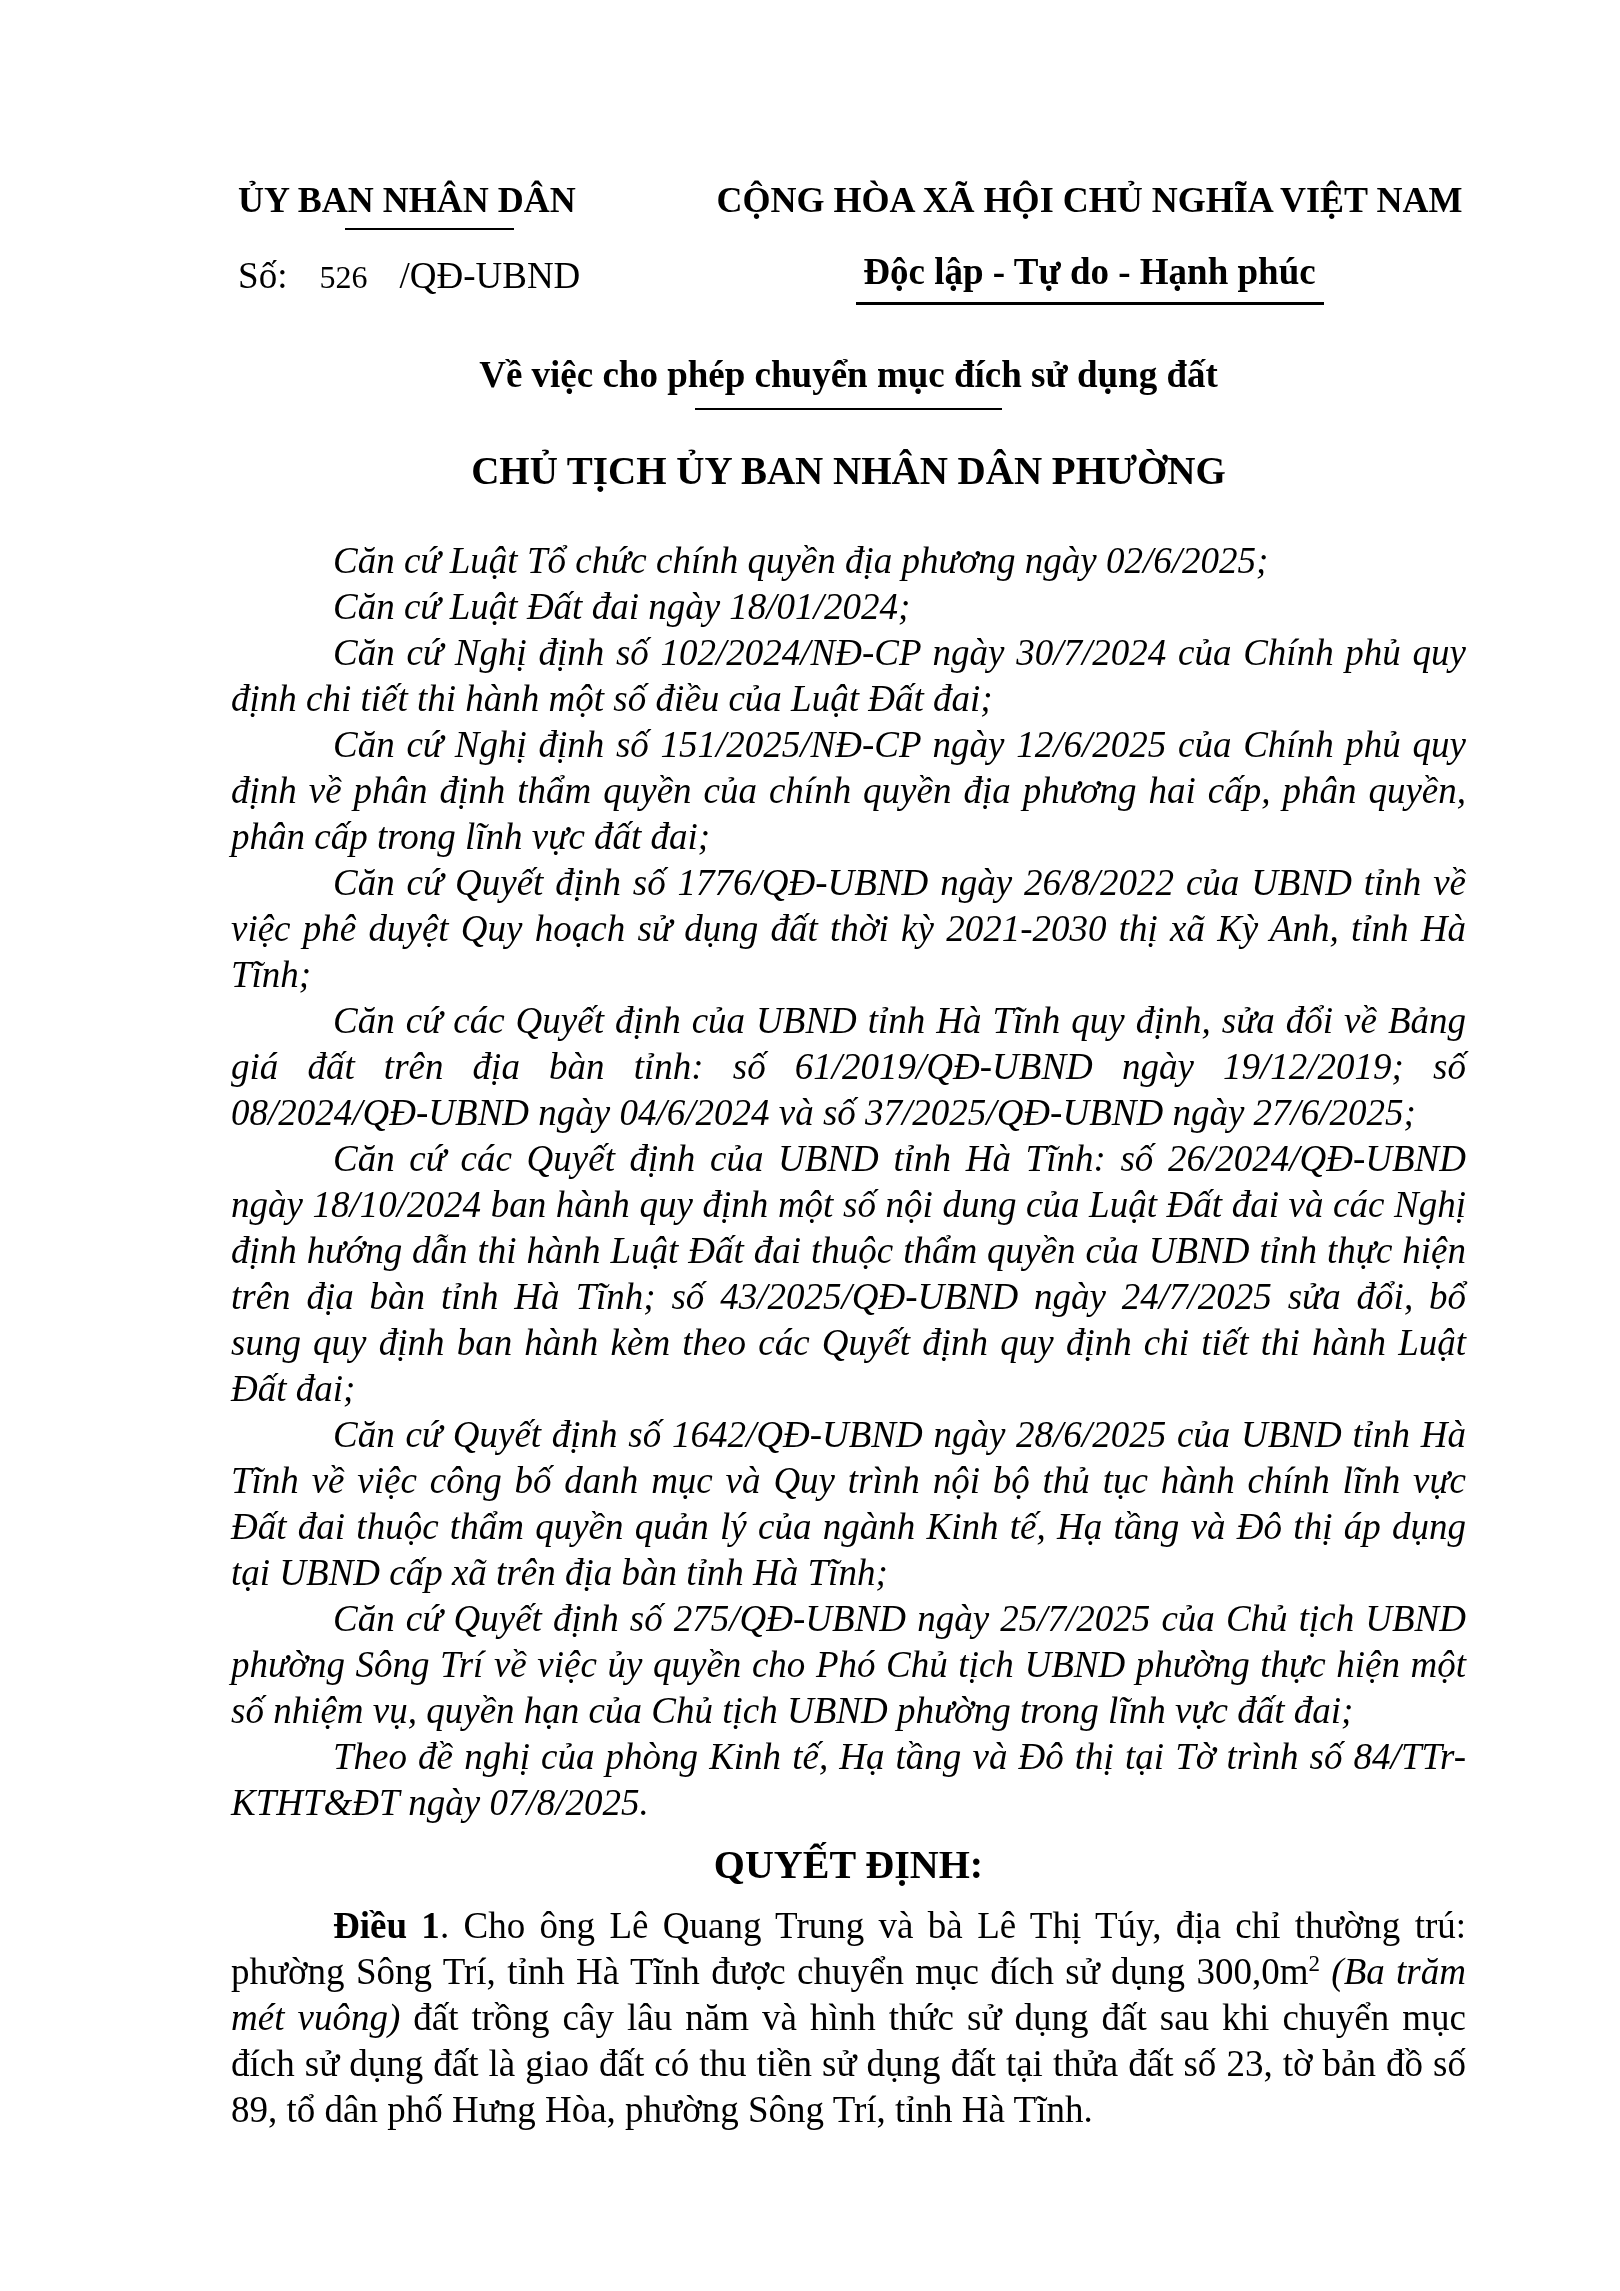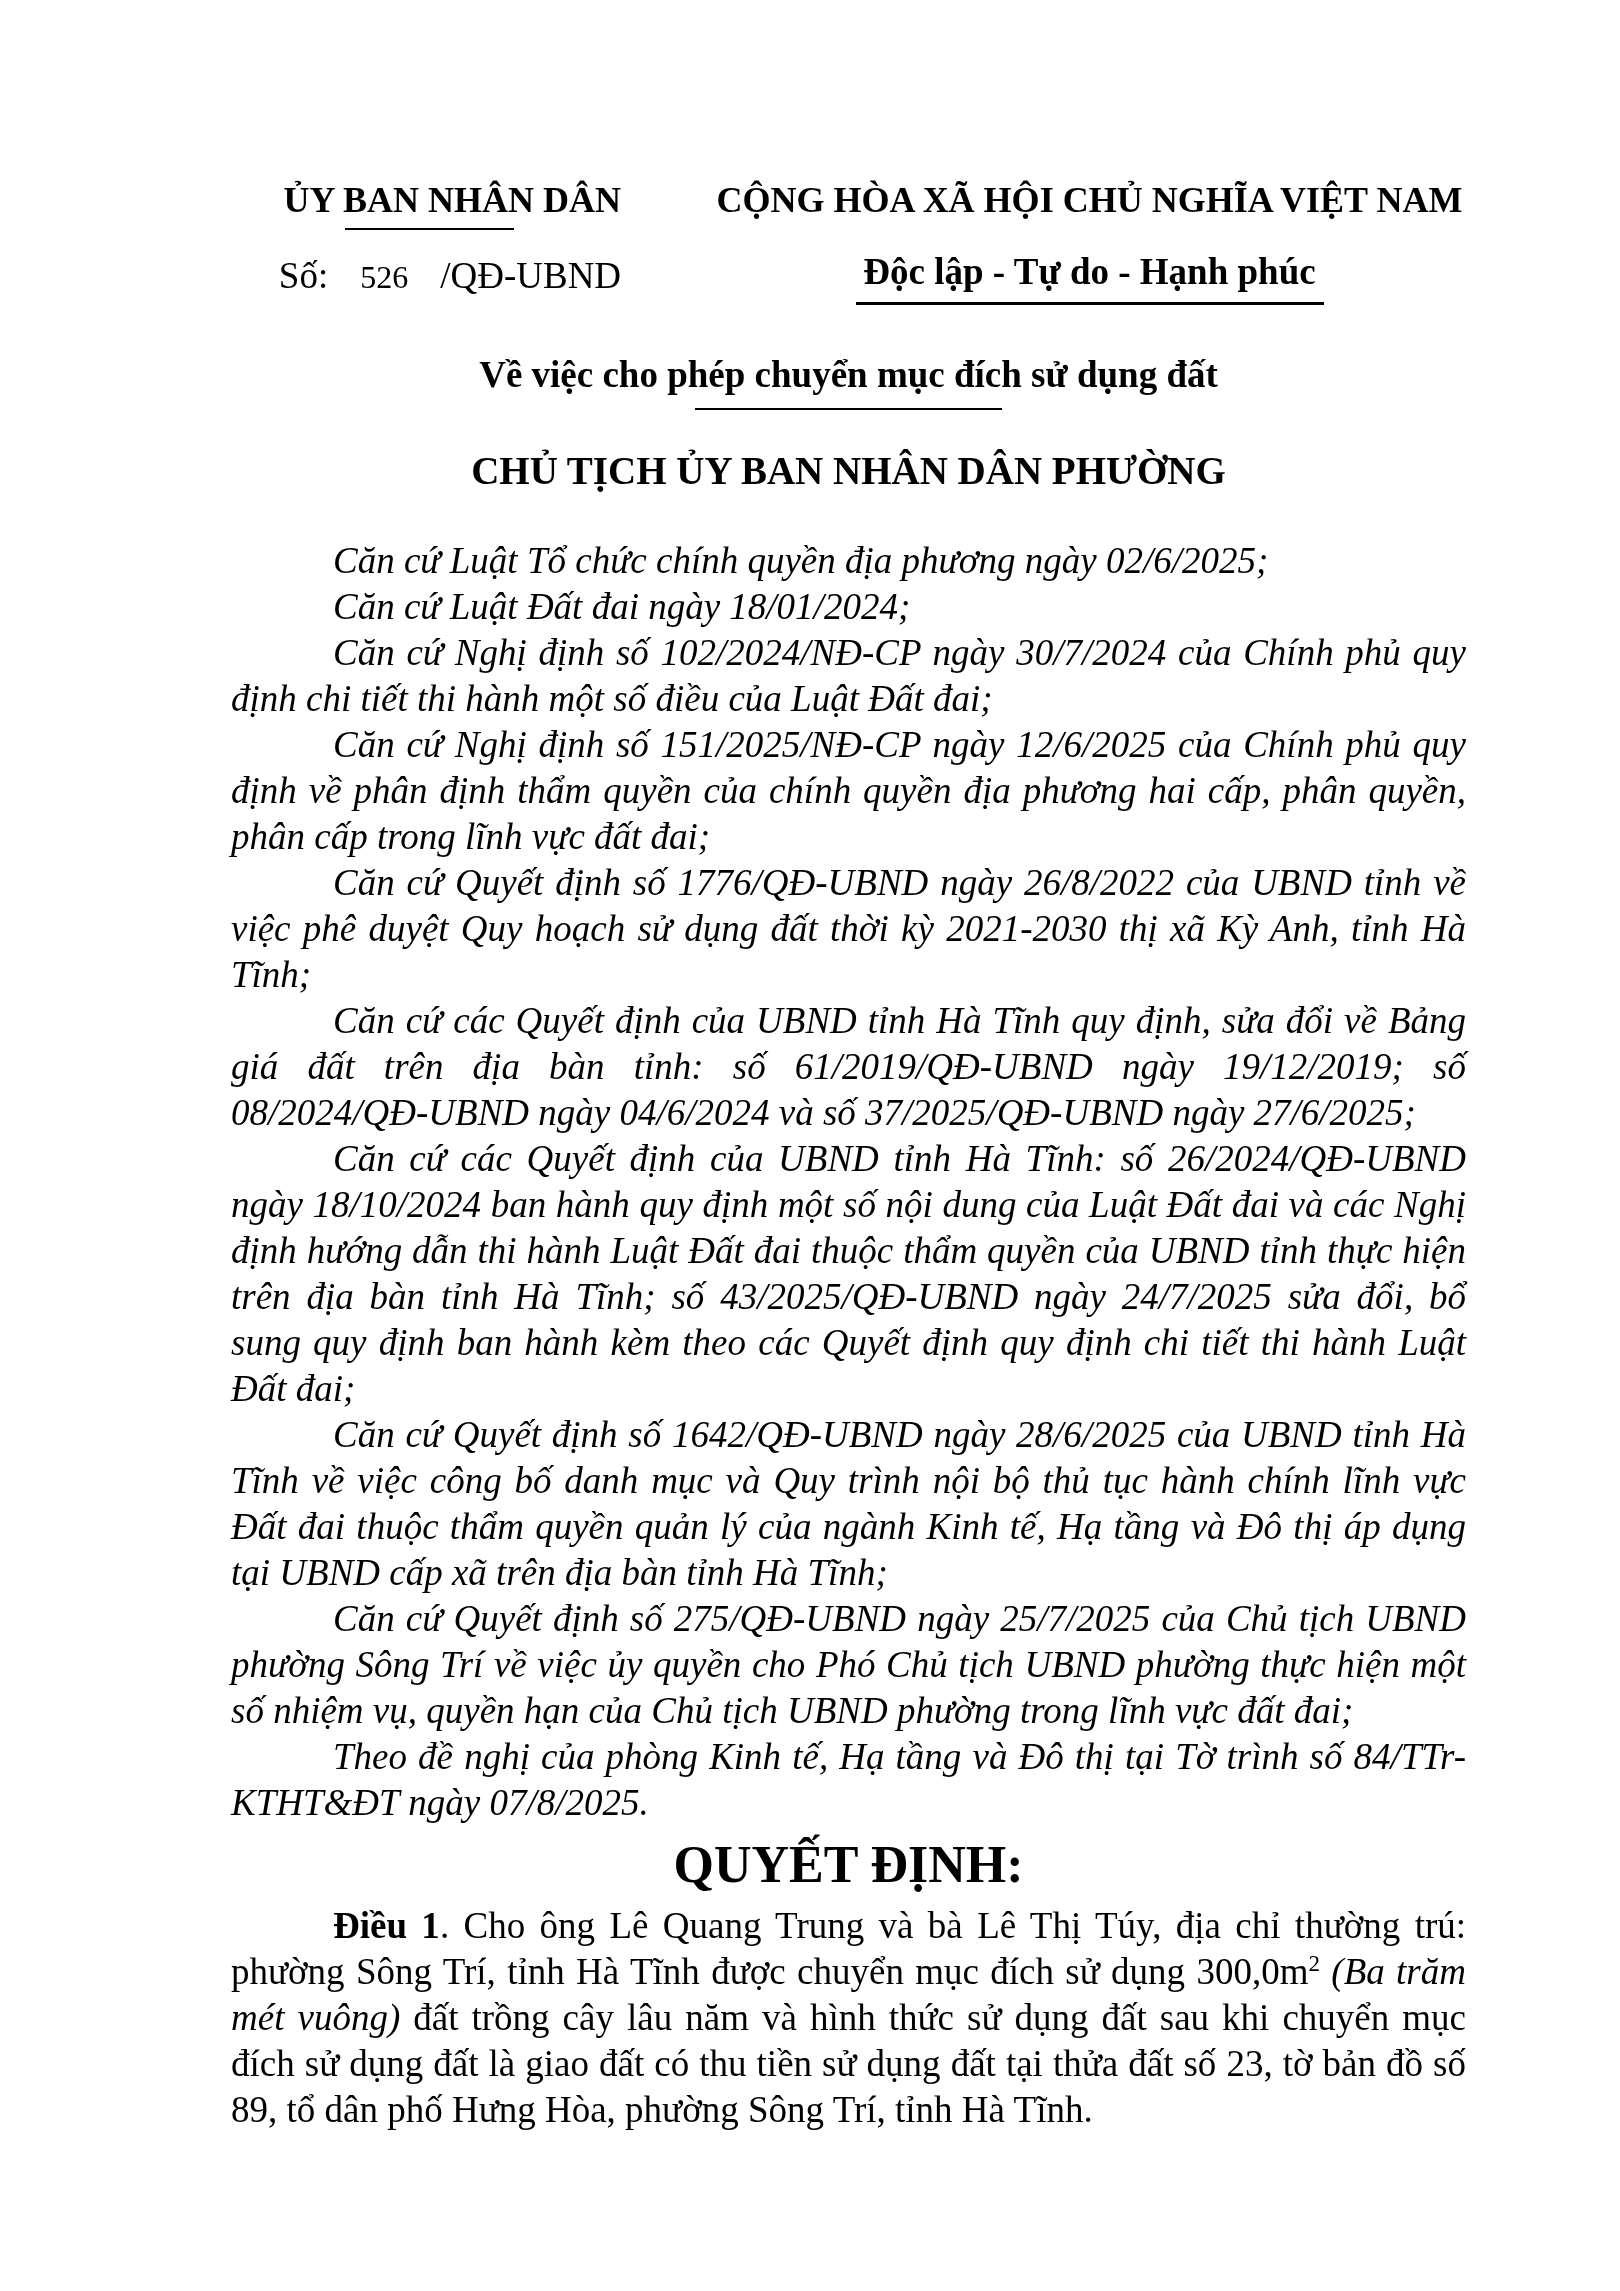--- a/index.html
+++ b/index.html
@@ -8,21 +8,21 @@
     width:1620px; height:2291px;
     box-sizing:border-box;
     background:#ffffff;
     color:#000000;
     font-family:"Liberation Serif","DejaVu Serif",serif;
     padding:176px 154px 0 231px;
     overflow:hidden;
   }
   
   .header-row { display:flex; align-items:flex-start; }
-  .header-left  { width:383px; margin-left:7.1px;  text-align:right; flex:0 0 auto; }
+  .header-left  { width:383px; margin-left:7.1px;  text-align:left; flex:0 0 auto; }
   .header-right { width:753px; margin-left:auto; text-align:center; flex:0 0 auto; }
   .hdr-line { font-weight:bold; font-size:36px; line-height:48px; }
   .hdr-line-big { font-weight:bold; font-size:37px; line-height:50px;margin-top:23px; }
   .rule { border-top:3.6px solid #000; height:0; }
   .rule-org   { width:169px; margin:3.6px auto 0; border-top-width:2.7px; }
   .rule-motto { width:468px; margin:5.3px auto 0; }
   .doc-number { margin-top:23px; font-size:37px; line-height:46px; white-space:nowrap; }
   .doc-number .num { font-size:32px; margin:0 32px; }
   .date-line { margin-top:21.4px; font-style:italic; font-size:37px; line-height:46px; white-space:pre-wrap; }
   
@@ -30,21 +30,21 @@
   .title-main { font-weight:bold; font-size:40px; line-height:50px; }
   .title-sub  { font-weight:bold; font-size:37px; line-height:48px; margin-top:5.3px; }
   .rule-sub   { width:307px; margin:9px auto 0; border-top-width:2.7px; }
   .authority  { font-weight:bold; font-size:39px; line-height:48px; margin-top:37px; }
   
   .body-block { margin-top:43px; }
   p.recital {
     margin:0; font-style:italic; font-size:37px; line-height:46px;
     text-align:justify; text-indent:102px;
   }
-  .decision-heading { text-align:center; font-weight:bold; font-size:52px; line-height:46px; margin:16px 0 14.3px; }
+  .decision-heading { text-align:center; font-weight:bold; font-size:40px; line-height:46px; margin:16px 0 14.3px; }
   p.article {
     margin:0; font-size:37px; line-height:46px;
     text-align:justify; text-indent:102px;
   }
   p.article b { font-weight:bold; }
   p.article sup { font-size:23px; line-height:0; }
   p.article i { font-style:italic; }
   p.bullet { margin:12.5px 0 0; font-size:37px; line-height:46px; text-indent:102px; }
 </style>
 </head>

